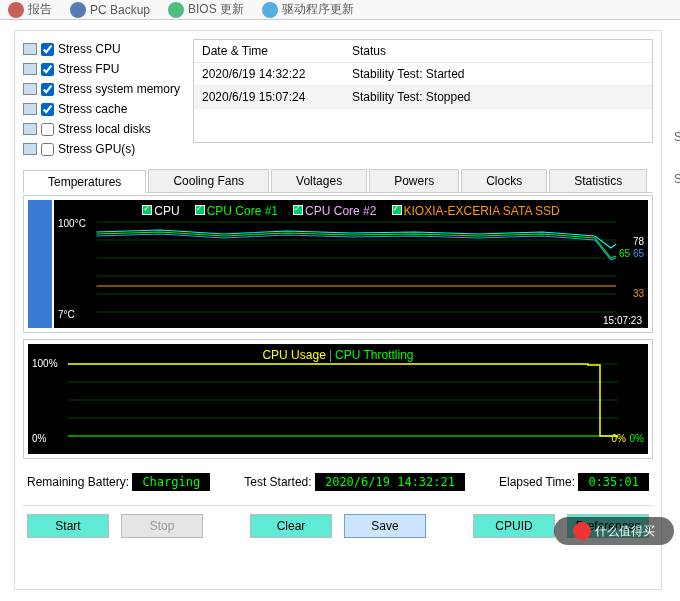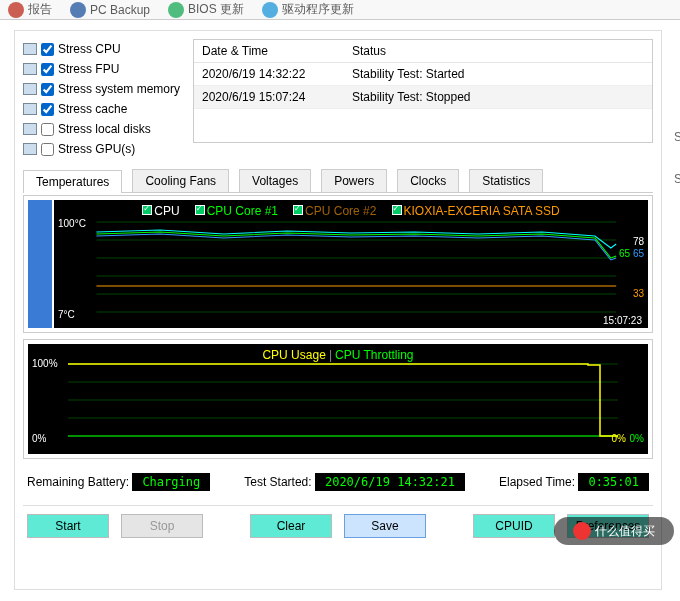--- a/index.html
+++ b/index.html
@@ -21,32 +21,32 @@
 
 .log { flex: 1; border: 1px solid #ccc; height: 104px; }
 .log-header { display: flex; background: #fff; border-bottom: 1px solid #e5e5e5; }
 .log-header div { padding: 4px 8px; }
 .log-row { display: flex; border-bottom: 1px solid #eee; }
 .log-row div { padding: 4px 8px; }
 .col-dt { width: 150px; } .col-st { flex: 1; }
 .log-row.alt { background: #f4f4f4; }
 
 .tabs { margin-top: 10px; display: flex; border-bottom: 1px solid #ccc; }
-.tab { padding: 4px 12px; border: 1px solid #ccc; border-bottom: none; background: #f0f0f0; margin-right: 10px; cursor: pointer; }
+.tab { padding: 4px 24px; border: 1px solid #ccc; border-bottom: none; background: #f0f0f0; margin-right: 2px; cursor: pointer; }
 .tab.active { background: #fff; position: relative; top: 1px; }
 
 .chart-wrap { border: 1px solid #ccc; padding: 4px; margin-top: 2px; display: flex; }
 .chart-side { width: 24px; background: #3a7bd5; margin-right: 2px; }
 .chart { flex: 1; background: #000; position: relative; height: 128px; }
 .chart2 { height: 110px; }
 .grid line { stroke: #004400; stroke-width: 1; }
 
 .legend-top { position: absolute; top: 4px; left: 0; right: 0; text-align: center; font-size: 11px; }
 .legend-top .li { margin: 0 6px; }
-.lc-cpu { color: #fff; } .lc-c1 { color: #0f0; } .lc-c2 { color: #a16207; } .lc-ssd { color: #f90; }
+.lc-cpu { color: #fff; } .lc-c1 { color: #0f0; } .lc-c2 { color: #f0abfc; } .lc-ssd { color: #f90; }
 .chk { display: inline-block; width: 10px; height: 10px; background: #0c6; border: 1px solid #fff; margin-right: 2px; position: relative; }
 .chk::after { content: "✓"; color: #fff; font-size: 8px; position: absolute; top: -2px; left: 0; }
 
 .legend-mid { position: absolute; top: 4px; left: 0; right: 0; text-align: center; font-size: 11px; }
 .lc-usage { color: #ff0; } .lc-throt { color: #0f0; } .lc-sep { color: #888; }
 
 .chart svg { position: absolute; top: 0; left: 0; width: 100%; height: 100%; }
 .y-axis-left { position: absolute; left: 4px; color: #fff; font-size: 10px; }
 .y-axis-left.top1 { top: 18px; } .y-axis-left.bot1 { bottom: 8px; }
 .val-right { position: absolute; right: 4px; font-size: 10px; }

